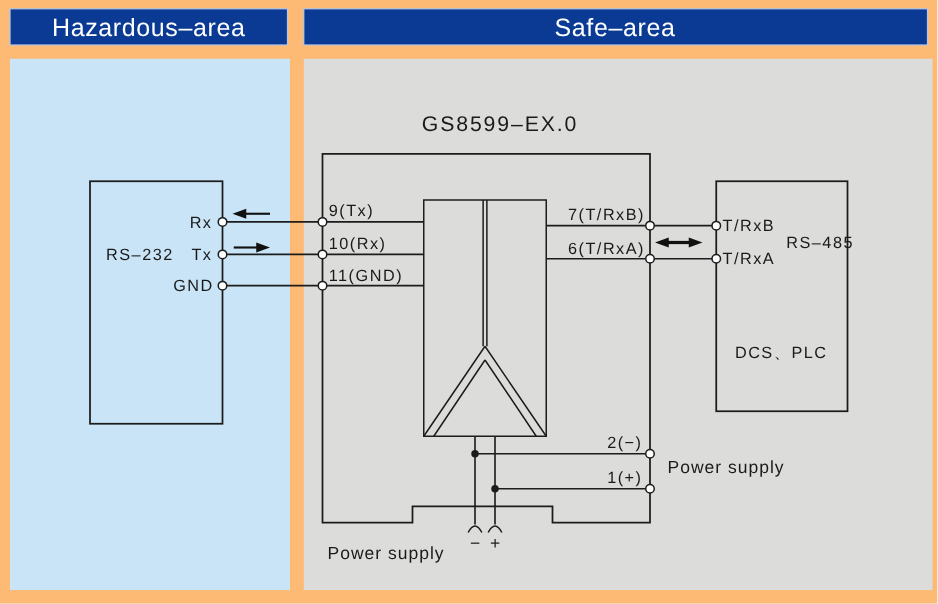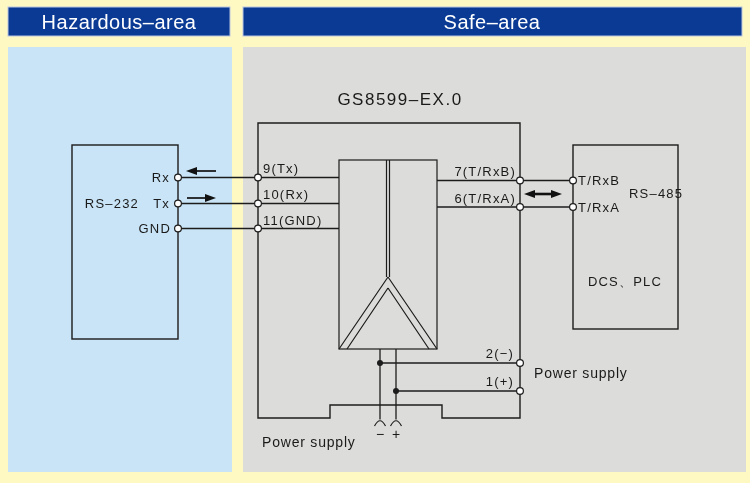--- a/index.html
+++ b/index.html
@@ -1,16 +1,16 @@
 <!DOCTYPE html>
 <html><head>
 <meta charset="utf-8">
 <style>
   html,body{margin:0;padding:0;background:#ffffff;}
-  .page{position:relative;width:750px;height:483px;background:#fef9c3;overflow:hidden;
+  .page{position:relative;width:750px;height:483px;background:#fdba74;overflow:hidden;
         font-family:"Liberation Sans",sans-serif;}
   svg{position:absolute;left:0;top:0;}
   .box{fill:none;stroke:#1c1c1c;stroke-width:1.4;}
   .wire{fill:none;stroke:#1c1c1c;stroke-width:1.3;}
   .thin{fill:none;stroke:#1c1c1c;stroke-width:1.2;}
   .terminal{fill:#ffffff;stroke:#1c1c1c;stroke-width:1.2;}
   .dot{fill:#1c1c1c;stroke:none;}
   .arrowhead{fill:#111111;stroke:none;}
   .arrowshaft{stroke:#111111;stroke-width:1.7;fill:none;}
   .biarrowshaft{stroke:#111111;stroke-width:2.6;fill:none;}

